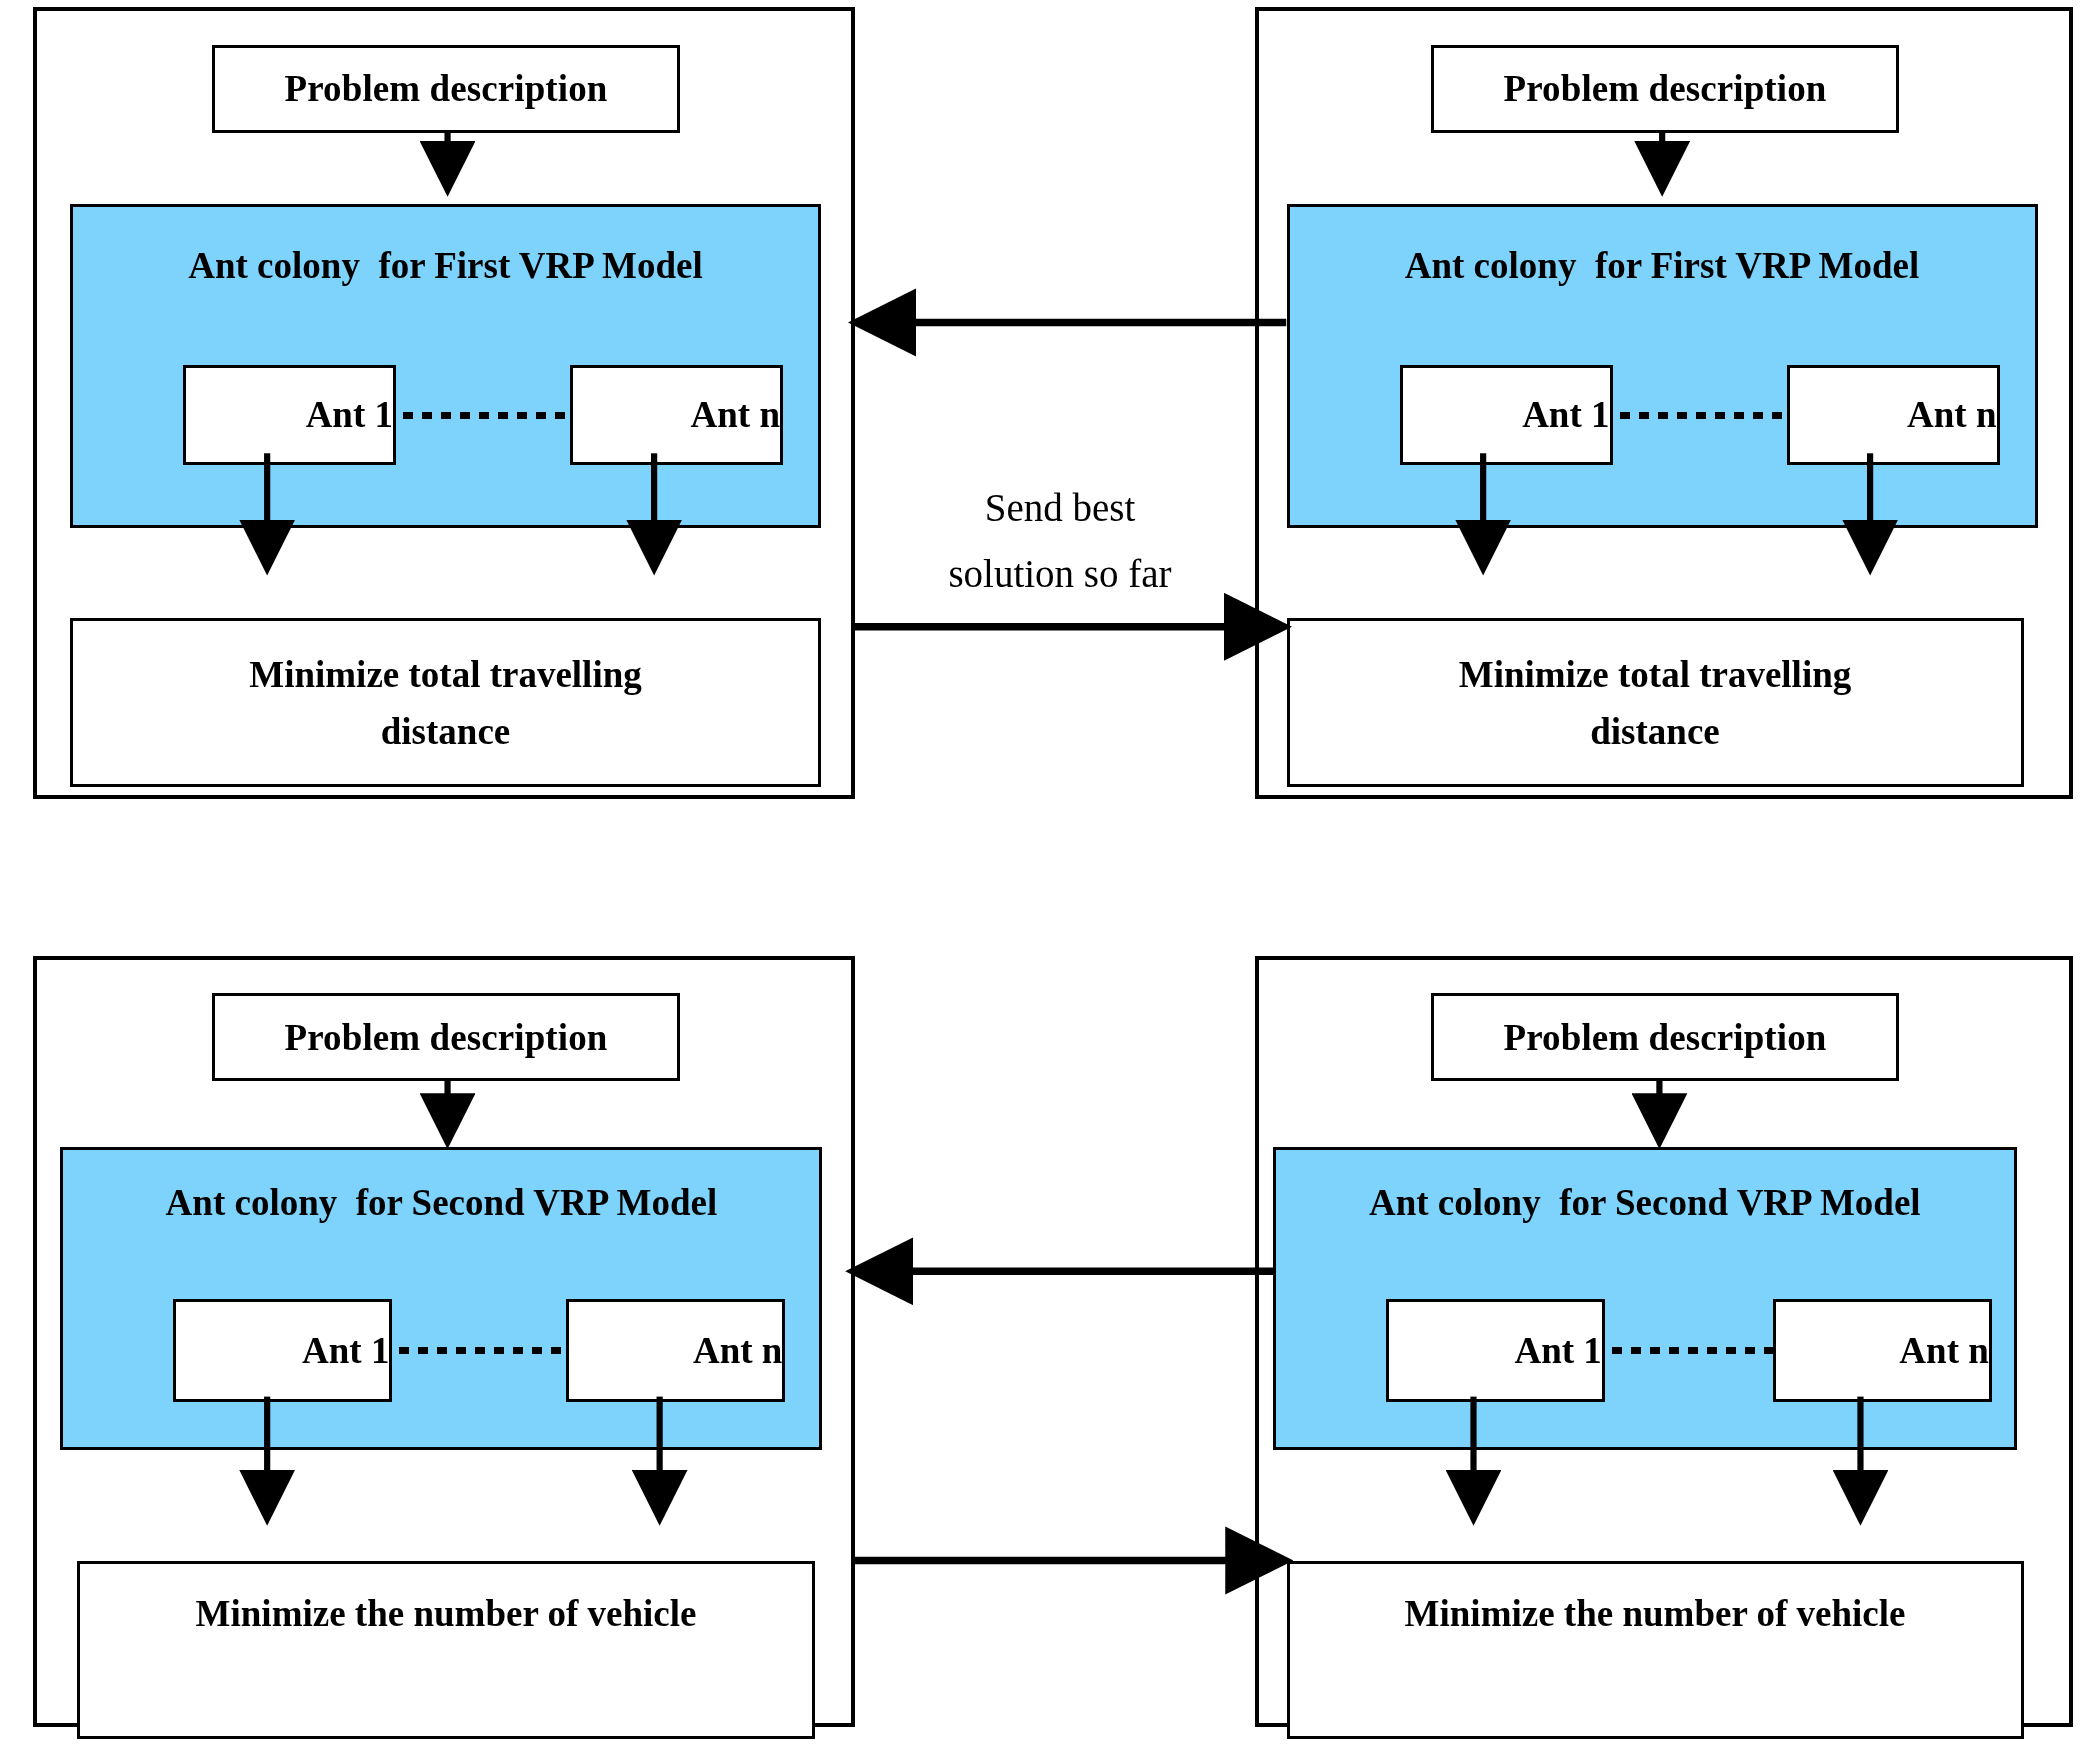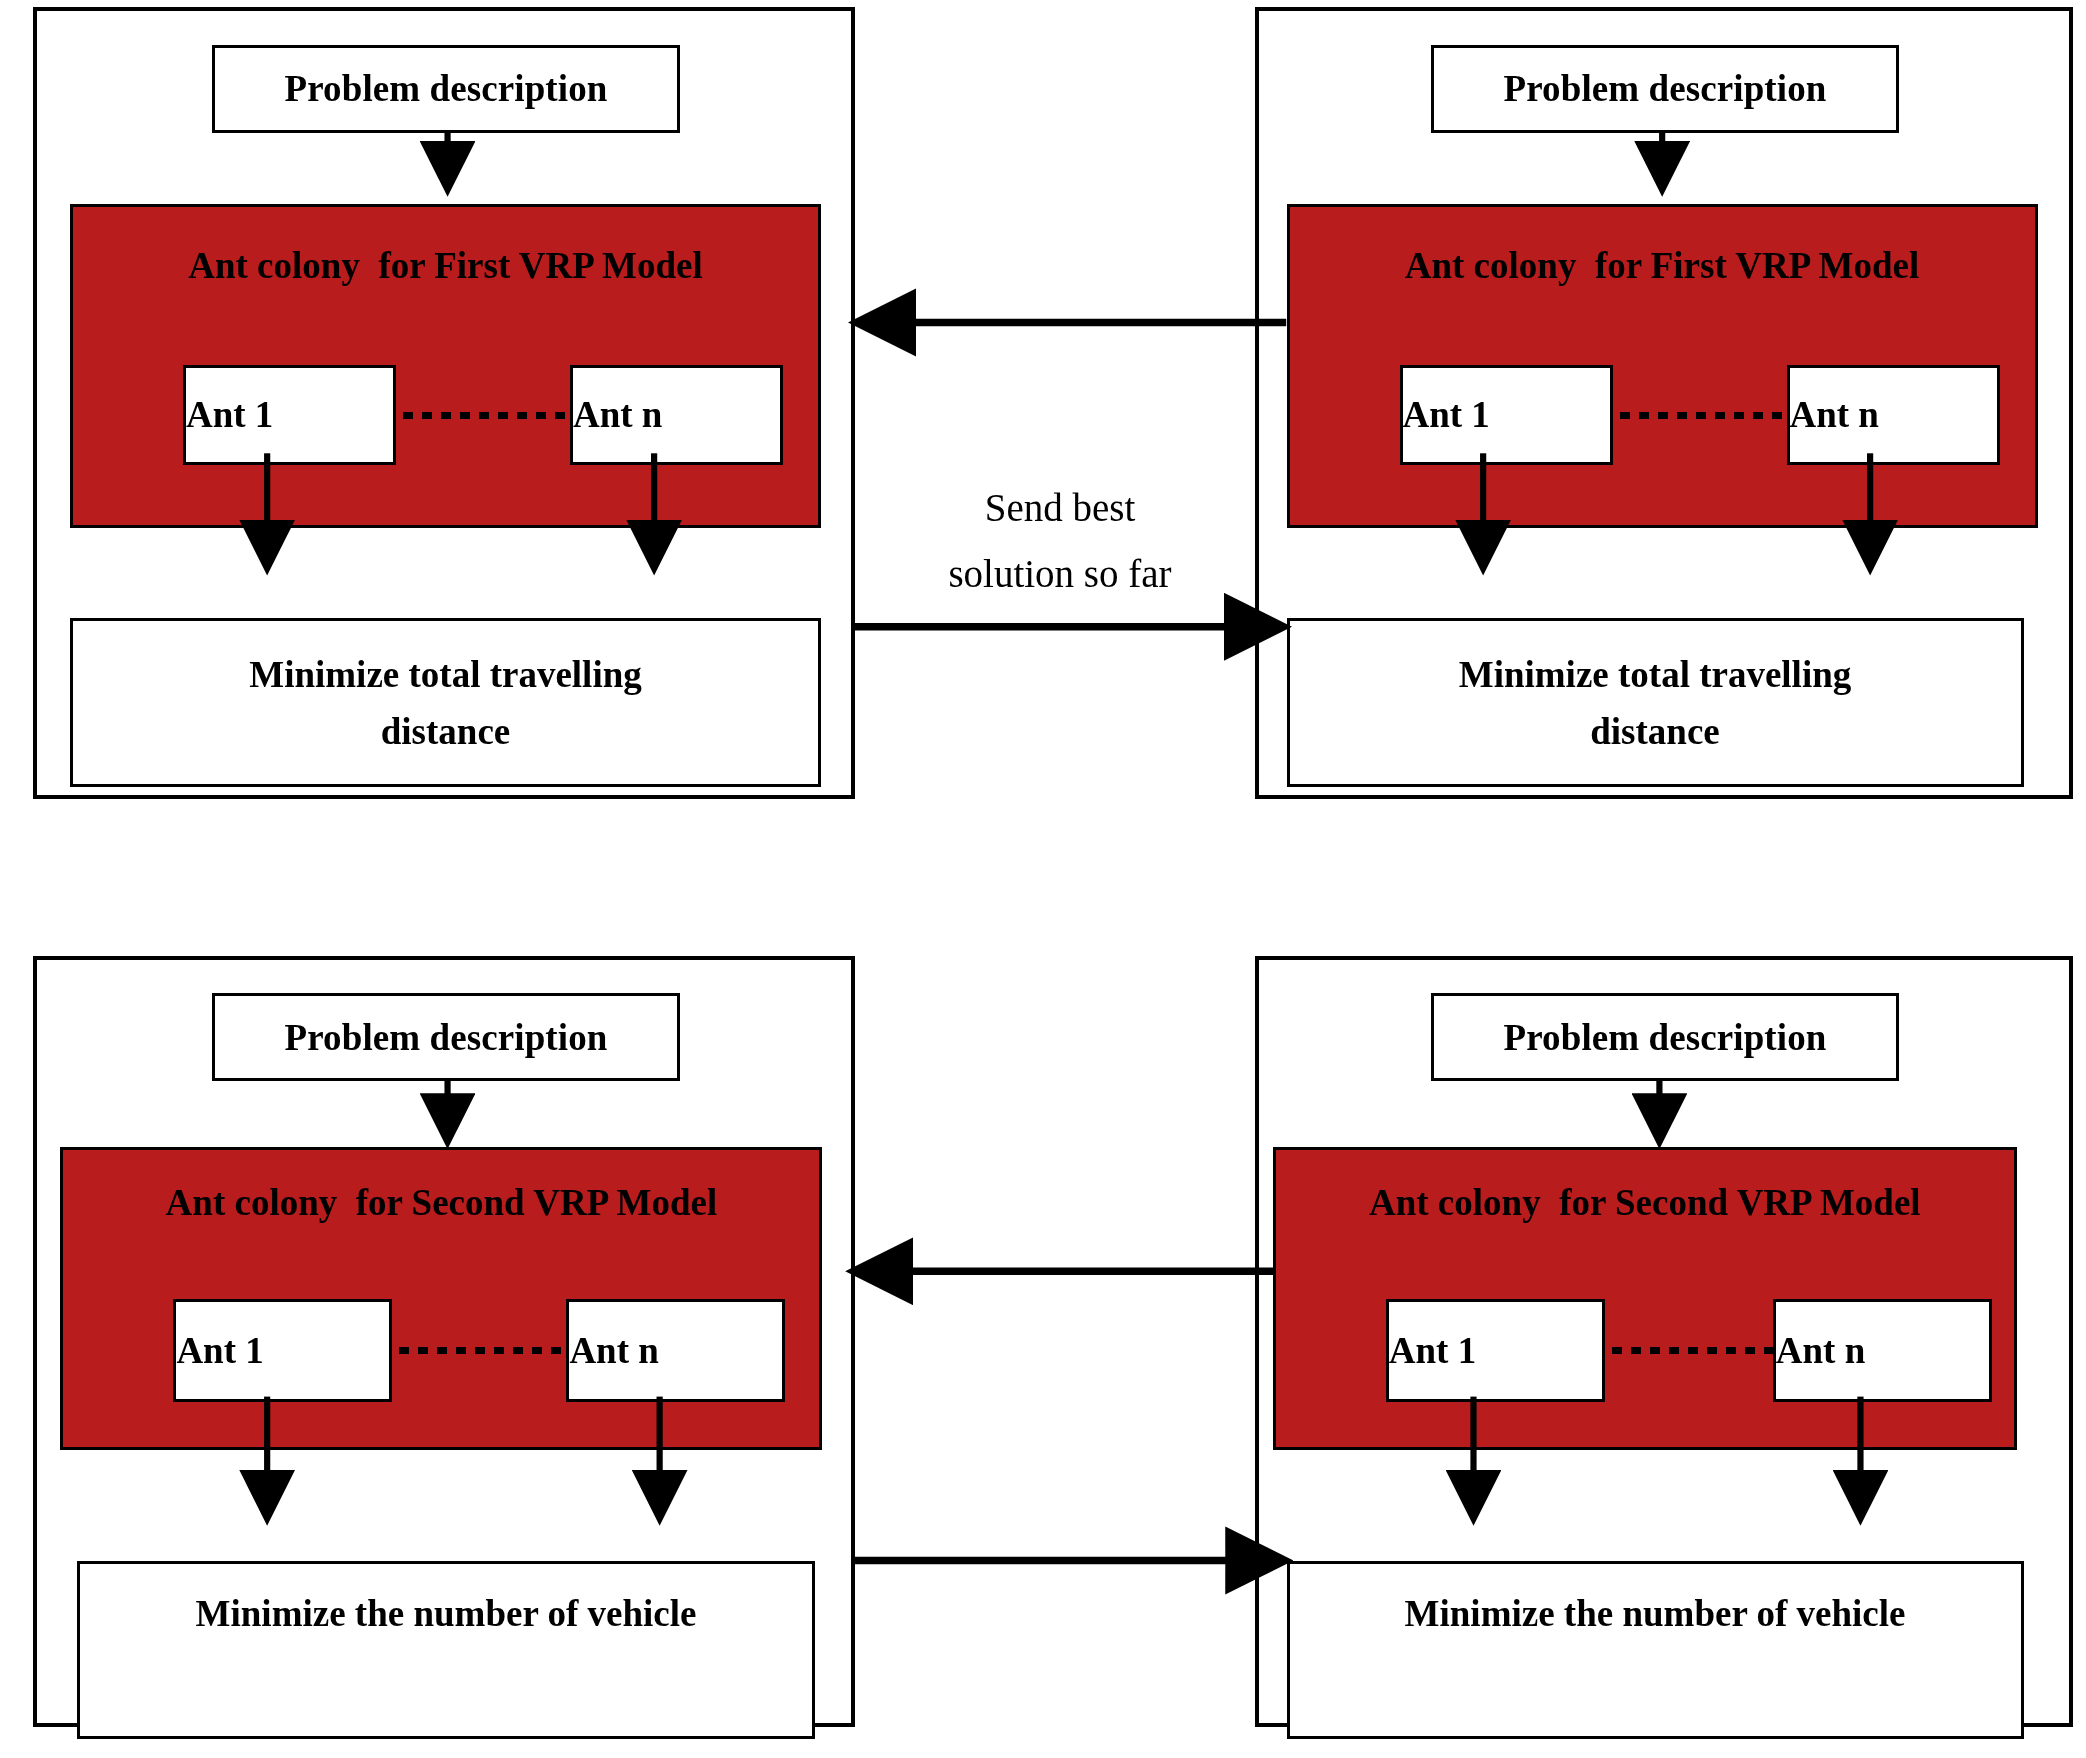--- a/index.html
+++ b/index.html
@@ -34,39 +34,39 @@
     font-weight:bold;
     font-size:37px;
     line-height:1;
     letter-spacing:0.1px;
   }
 
   
   .colony {
     position:absolute;
     border:3.4px solid #000;
-    background:#b91c1c;
+    background:#7dd3fc;
     font-family:Liberation Serif, serif;
   }
   .colony-title {
     position:absolute;
     left:0; right:0;
     font-weight:bold;
     font-size:37px;
     text-align:center;
     white-space:pre;
     line-height:1;
   }
 
   
   .ant-box {
     position:absolute;
     border:3.4px solid #000;
     background:#fff;
-    display:flex; align-items:center; justify-content:flex-start;
+    display:flex; align-items:center; justify-content:flex-end;
     font-weight:bold;
     font-size:37px;
     line-height:1;
   }
 
   
   .dots {
     position:absolute;
     height:6.9px;
     background-image: repeating-linear-gradient(to right, #000 0 9.6px, transparent 9.6px 19px);

